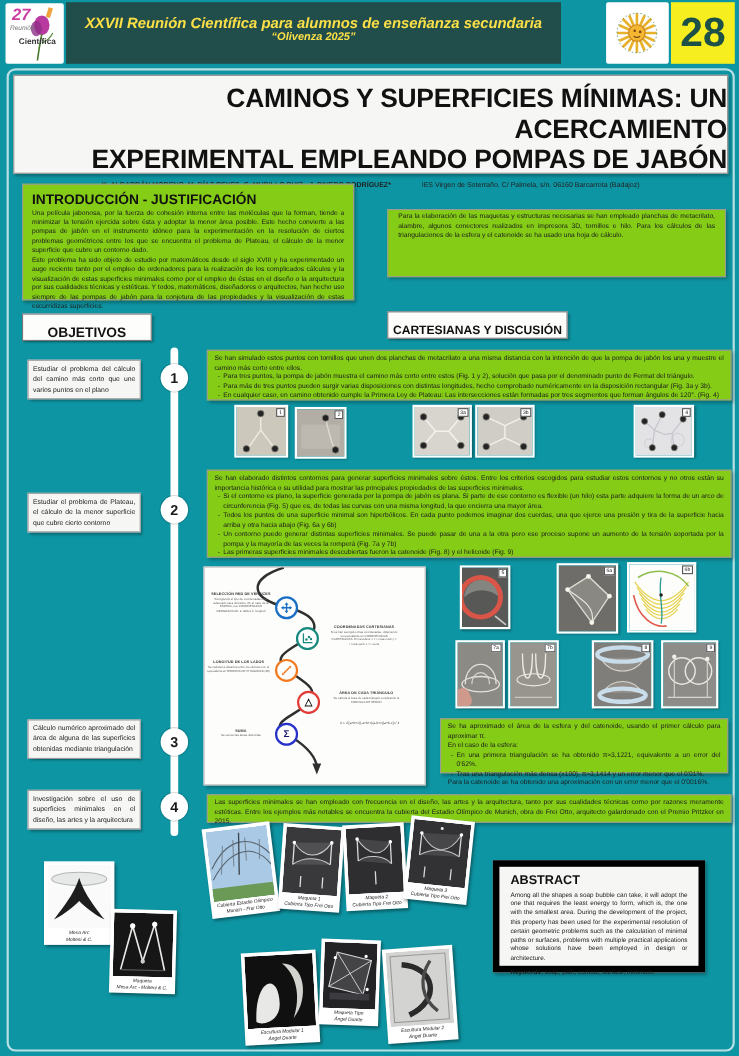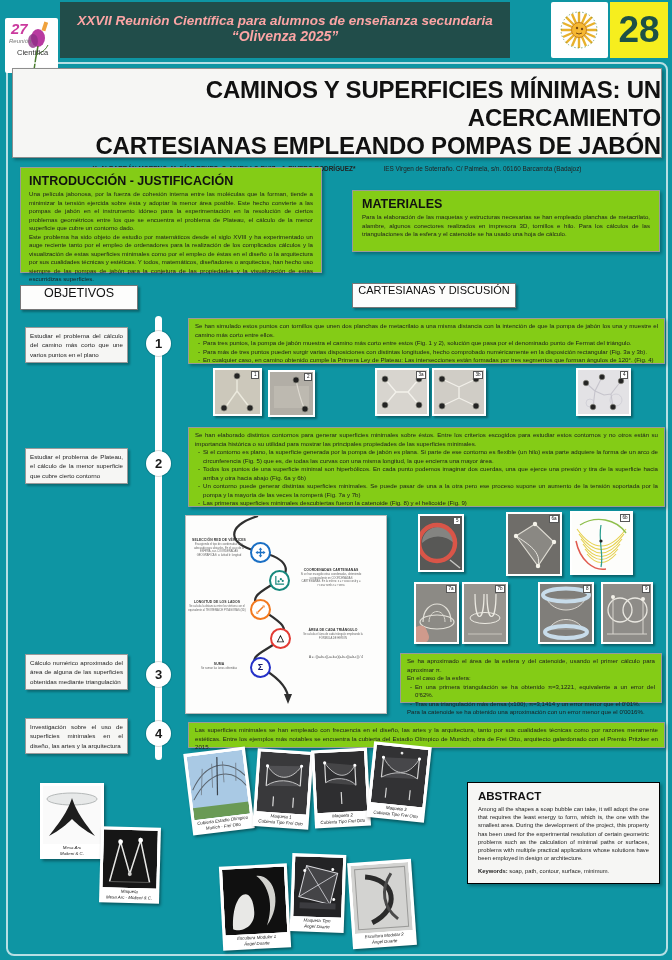--- a/index.html
+++ b/index.html
@@ -1,44 +1,44 @@
 <!DOCTYPE html>
 <html><head>
 <meta charset="utf-8">
 <style>
   html,body{margin:0;padding:0;}
   .poster{position:relative;width:672px;height:960px;background:#0e95a3;font-family:"Liberation Sans",sans-serif;overflow:hidden;}
   .frame{position:absolute;left:6px;top:62px;width:658px;height:890px;border:2px solid rgba(255,255,255,.7);border-radius:8px;pointer-events:none;}
   
-  .logo-left{position:absolute;left:5px;top:18px;width:53px;height:55px;background:#fff;border-radius:2px;overflow:hidden;}
+  .logo-left{position:absolute;left:5px;top:3px;width:53px;height:55px;background:#fff;border-radius:2px;overflow:hidden;}
   .logo-num{position:absolute;left:6px;top:2px;font-size:15px;font-weight:bold;font-style:italic;color:#cb3a9e;}
   .logo-script{position:absolute;left:4px;top:20px;font-size:6px;font-style:italic;color:#777;}
-  .logo-word{position:absolute;left:12px;top:30px;font-size:7.5px;font-weight:normal;color:#333;}
-  .banner{position:absolute;left:60px;top:2px;width:450px;height:56px;background:#214d4a;color:#fca5a5;text-align:center;font-style:italic;font-weight:bold;}
+  .logo-word{position:absolute;left:12px;top:30px;font-size:7.5px;font-weight:bold;color:#333;}
+  .banner{position:absolute;left:60px;top:2px;width:450px;height:56px;background:#214d4a;color:#fde047;text-align:center;font-style:italic;font-weight:bold;}
   .banner .l1{margin-top:11px;font-size:13.5px;}
-  .banner .l2{font-size:14px;}
+  .banner .l2{font-size:10px;}
   .ies-box{position:absolute;left:551px;top:2px;width:57px;height:56px;background:#fff;border-radius:2px;}
   .num-box{position:absolute;left:610px;top:2px;width:58px;height:56px;background:#f6ee1e;display:flex;align-items:center;justify-content:center;}
   .num-box span{font-size:37px;font-weight:900;color:#1d5046;}
   
   .title-box{position:absolute;left:12px;top:68px;width:648px;height:88px;background:#f6f6f4;border:1px solid #8e8e8e;box-shadow:2px 2px 3px rgba(0,0,0,.3);text-align:right;}
   .title-box .t1{margin-top:7px;font-size:24px;font-weight:800;letter-spacing:-.2px;color:#111;}
   .title-box .t2{font-size:24px;font-weight:800;letter-spacing:-.2px;color:#111;}
   .byline{display:flex;justify-content:center;gap:28px;margin-top:5px;}
   .byline .auth{font-size:6.4px;font-weight:bold;color:#222;}
   .byline .affil{font-size:6.4px;color:#222;}
   
   .box{position:absolute;background:#84cc16;border:1px solid #9a9a9a;box-shadow:2px 2px 3px rgba(0,0,0,.28);box-sizing:border-box;}
   .sec-head{font-size:12.5px;font-weight:800;color:#111;margin:4px 0 2px 0;}
   .body-text{font-size:6.1px;line-height:1.4;text-align:justify;color:#1c1c1c;}
   .brow{display:flex;}
   .brow .dash{width:8px;flex:none;text-align:center;font-size:6.1px;color:#1c1c1c;}
   .brow .btxt{flex:1;font-size:6.1px;line-height:1.4;text-align:justify;color:#1c1c1c;}
   
-  .label-box{position:absolute;background:#fdfdfc;border:1px solid #777;box-shadow:2px 2px 2px rgba(0,0,0,.3);display:flex;align-items:flex-start;justify-content:center;font-weight:400;color:#111;}
+  .label-box{position:absolute;background:#fdfdfc;border:1px solid #777;box-shadow:2px 2px 2px rgba(0,0,0,.3);display:flex;align-items:flex-end;justify-content:center;font-weight:700;color:#111;}
   
   .tline{position:absolute;left:155px;top:316px;width:7px;height:444px;background:#fff;border-radius:4px;}
   .tcirc{position:absolute;left:146px;width:25px;height:25px;border-radius:50%;background:#fff;display:flex;align-items:center;justify-content:center;font-size:13px;font-weight:800;color:#1a1a1a;box-shadow:0 0 0 1px rgba(0,0,0,.15);}
   .objbox{position:absolute;left:25px;width:103px;background:#f6f6f4;border:1px solid #9a9a9a;box-shadow:2px 2px 2px rgba(0,0,0,.28);box-sizing:border-box;padding:3px 4px;font-size:6.2px;line-height:1.5;text-align:justify;color:#1c1c1c;}
   
   .fig{position:absolute;border:2px solid #fff;box-shadow:1.5px 1.5px 2px rgba(0,0,0,.35);box-sizing:border-box;}
   .fig svg{display:block;}
   .fig-badge{position:absolute;top:1px;right:1px;background:#fff;border:.5px solid #555;font-size:4.6px;line-height:1.2;padding:0 1.5px;color:#111;}
   
   .wf{position:absolute;left:185px;top:515px;width:200px;height:197px;background:#fdfdfc;border:1px solid #bbb;box-shadow:2px 2px 3px rgba(0,0,0,.28);}
@@ -46,21 +46,21 @@
   .wf-text{position:absolute;text-align:center;}
   .wf-title{font-size:3.4px;font-weight:bold;color:#333;letter-spacing:.1px;}
   .wf-desc{font-size:2.7px;color:#666;line-height:1.3;margin-top:1px;}
   .wf-formula{position:absolute;font-size:3px;color:#444;text-align:center;}
   .glyph-icon{font-size:9px;font-weight:bold;line-height:1;}
   
   .pol{position:absolute;background:#fff;box-shadow:1.5px 2px 3px rgba(0,0,0,.4);padding:3px 3px 1px 3px;box-sizing:border-box;}
   .pol .pimg{width:100%;overflow:hidden;}
   .pol .pcap{text-align:center;font-size:4.4px;font-style:italic;line-height:1.35;color:#222;padding:1px 0;}
   
-  .abstract{position:absolute;left:467px;top:782px;width:193px;height:102px;background:#f6f6f4;border:1px solid #000000;box-shadow:2px 2px 3px rgba(0,0,0,.3);box-sizing:border-box;padding:5px 10px;}
+  .abstract{position:absolute;left:448px;top:782px;width:193px;height:102px;background:#f6f6f4;border:6px solid #000000;box-shadow:2px 2px 3px rgba(0,0,0,.3);box-sizing:border-box;padding:5px 10px;}
   .abstract h2{margin:2px 0 3px 0;font-size:11.5px;font-weight:800;color:#111;}
   .abstract .atext{font-size:5.8px;line-height:1.42;text-align:justify;color:#1c1c1c;}
   .abstract .akw{margin-top:5px;font-size:5.8px;color:#1c1c1c;}
   .abstract .akw b{font-weight:bold;}
 </style>
 </head>
 <body>
 
 <div class="poster">
 
@@ -103,35 +103,34 @@
   </div>
 
   <div class="num-box">
     <span>28</span>
   </div>
 
   <div class="frame"></div>
 
   <div class="title-box">
     <div class="t1">CAMINOS Y SUPERFICIES MÍNIMAS: UN ACERCAMIENTO</div>
-    <div class="t2">CARTESIANAS EMPLEANDO POMPAS DE JABÓN</div>
+    <div class="t2">EXPERIMENTAL EMPLEANDO POMPAS DE JABÓN</div>
     <div class="byline">
       <span class="auth">K. ALBARRÁN MORENO, M. DÍAZ REYES, C. MURILLO RUIZ  -  J. RIVERO RODRÍGUEZ*</span>
       <span class="affil">IES Virgen de Soterraño. C/ Palmela, s/n. 06160 Barcarrota (Badajoz)</span>
     </div>
   </div>
 
   <div class="box" style="left:20px;top:167px;width:302px;height:106px;padding:2px 8px;">
     <div class="sec-head">INTRODUCCIÓN - JUSTIFICACIÓN</div>
     <div class="body-text">Una película jabonosa, por la fuerza de cohesión interna entre las moléculas que la forman, tiende a minimizar la tensión ejercida sobre ésta y adoptar la menor área posible. Este hecho convierte a las pompas de jabón en el instrumento idóneo para la experimentación en la resolución de ciertos problemas geométricos entre los que se encuentra el problema de Plateau, el cálculo de la menor superficie que cubre un contorno dado.</div>
     <div class="body-text">Este problema ha sido objeto de estudio por matemáticos desde el siglo XVIII y ha experimentado un auge reciente tanto por el empleo de ordenadores para la realización de los complicados cálculos y la visualización de estas superficies minimales como por el empleo de éstas en el diseño o la arquitectura por sus cualidades técnicas y estéticas. Y todos, matemáticos, diseñadores o arquitectos, han hecho uso siempre de las pompas de jabón para la conjetura de las propiedades y la visualización de estas escurridizas superficies.</div>
   </div>
 
   <div class="box" style="left:352px;top:190px;width:308px;height:62px;padding:2px 9px;">
-    <div class="sec-head">MATERIALES</div>
     <div class="body-text">Para la elaboración de las maquetas y estructuras necesarias se han empleado planchas de metacrilato, alambre, algunos conectores realizados en impresora 3D, tornillos e hilo. Para los cálculos de las triangulaciones de la esfera y el catenoide se ha usado una hoja de cálculo.</div>
   </div>
 
   <div class="label-box" style="left:20px;top:285px;width:116px;height:23px;font-size:12.5px;">
     <span>OBJETIVOS</span>
   </div>
   <div class="label-box" style="left:352px;top:283px;width:162px;height:23px;font-size:11px;">
     <span>CARTESIANAS Y DISCUSIÓN</span>
   </div>
 

